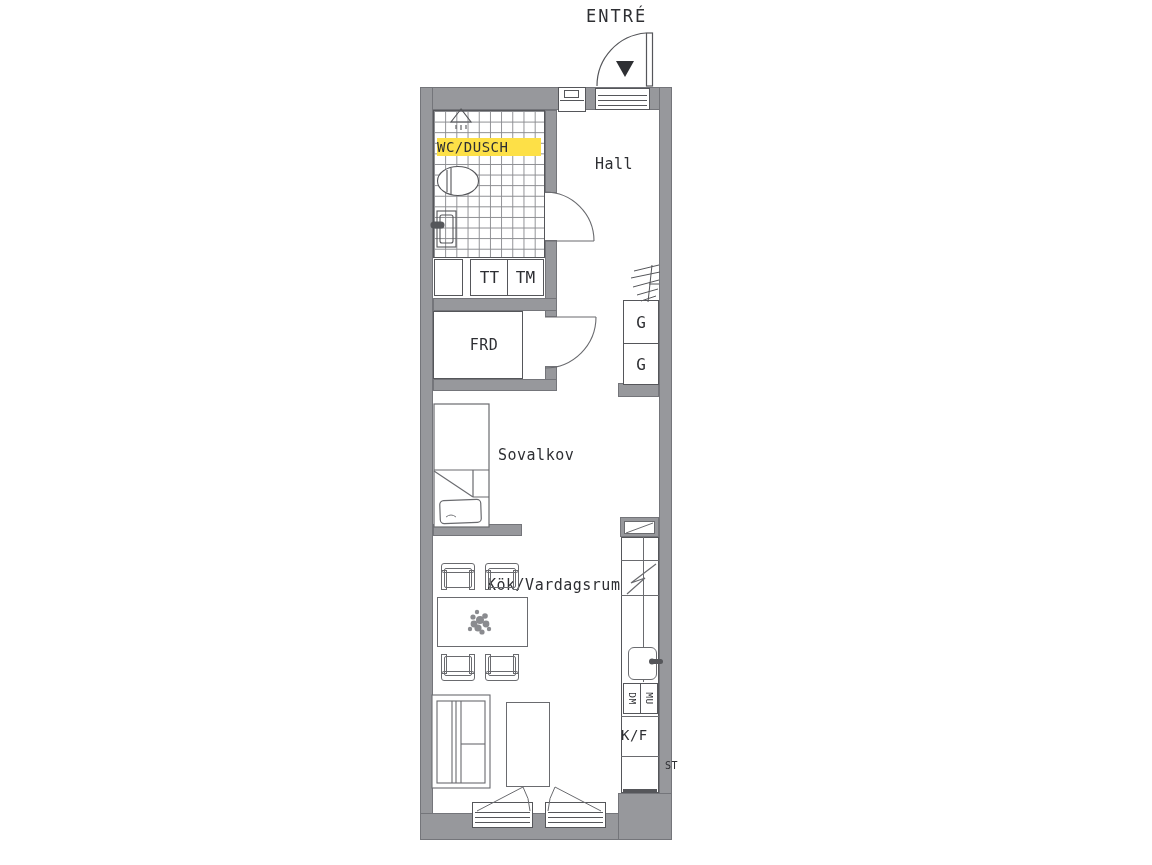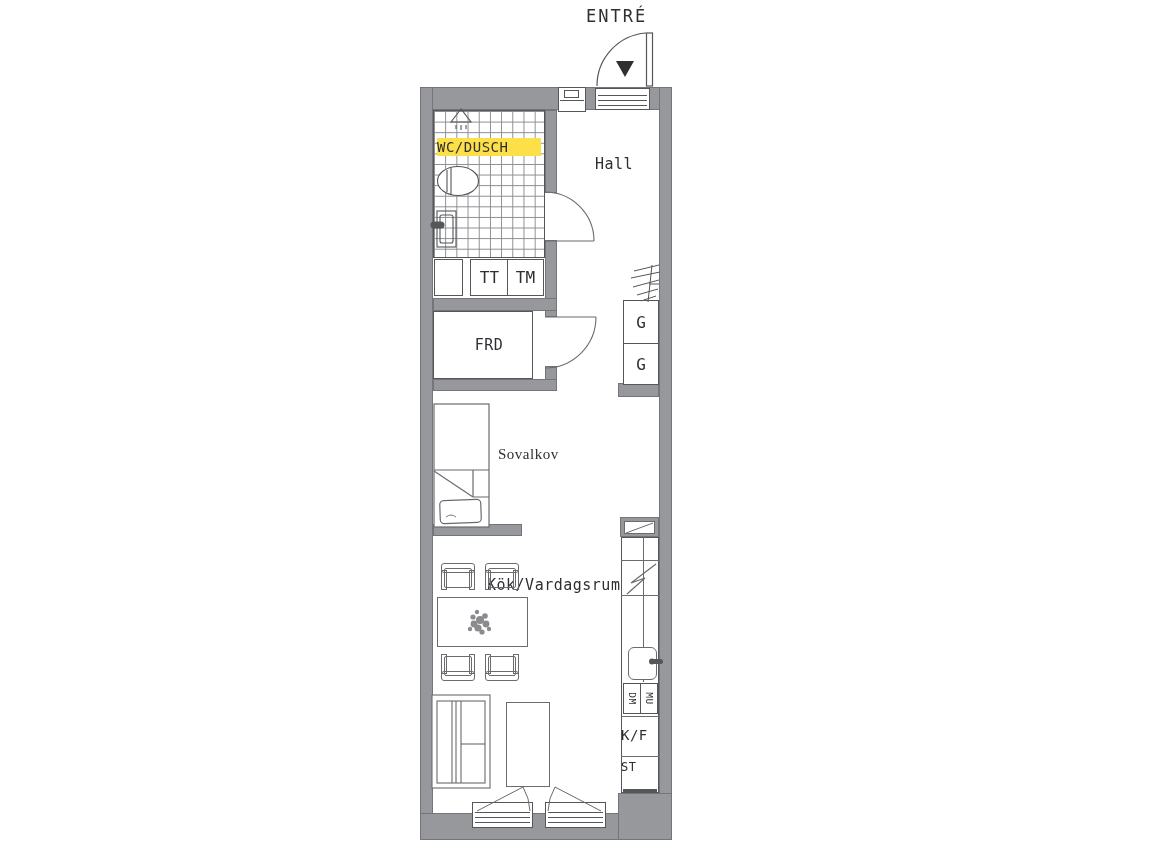--- a/index.html
+++ b/index.html
@@ -76,33 +76,33 @@
   <div class="label" style="left:437px;top:138px;width:104px;font-size:14px;background:#fde047;padding:1px 0;">WC/DUSCH</div>
 
   <div class="roombox" style="left:434px;top:259px;width:29px;height:37px;"></div>
   <div class="roombox" style="left:470px;top:259px;width:39px;height:37px;align-items:center;">
     <span>TT</span>
   </div>
   <div class="roombox" style="left:507px;top:259px;width:37px;height:37px;">
     <span>TM</span>
   </div>
 
-  <div class="roombox" style="left:433px;top:311px;width:100px;height:68px;padding-left:12px;">
+  <div class="roombox" style="left:433px;top:311px;width:90px;height:68px;padding-left:12px;">
     <span class="label" style="position:static;">FRD</span>
   </div>
 
   <div class="label" style="left:595px;top:155px;width:45px;">Hall</div>
   <div class="roombox" style="left:623px;top:300px;width:36px;height:44px;">
     <span>G</span>
   </div>
   <div class="roombox" style="left:623px;top:343px;width:36px;height:42px;">
     <span>G</span>
   </div>
 
-  <div class="label" style="left:498px;top:446px;width:72px;font-family:Liberation Serif, serif;">Sovalkov</div>
+  <div class="label" style="left:498px;top:446px;width:72px;">Sovalkov</div>
 
   <div class="label" style="left:487px;top:576px;width:132px;">Kök/Vardagsrum</div>
 
   <div class="chair" style="left:441px;top:563px;">
     <span class="back"></span>
       <span class="seat"></span>
       <span class="arm-l"></span>
       <span class="arm-r"></span>
     </div>
   <div class="chair" style="left:485px;top:563px;">
@@ -141,21 +141,21 @@
   <div class="whitebox" style="left:623px;top:683px;width:35px;height:31px;display:flex;">
     <div style="flex:1;border-right:1px solid #55565a;display:flex;align-items:center;justify-content:center;">
       <span class="rot90">DM</span>
     </div>
     <div style="flex:1;display:flex;align-items:center;justify-content:center;">
       <span class="rot90">MU</span>
     </div>
   </div>
 
   <div class="label" style="left:621px;top:727px;width:38px;font-size:14px;">K/F</div>
-  <div class="label" style="left:621px;top:760px;width:38px;font-size:12px;">ST</div>
+  <div class="label" style="left:621px;top:760px;width:38px;font-size:10px;padding-left:44px;">ST</div>
 
   <svg width="1152" height="865" viewBox="0 0 1152 865">
 
     <g fill="none" stroke="#55565a" stroke-width="1.2">
       <rect x="646.5" y="33" width="6" height="53" fill="#fff"></rect>
       <path d="M646,33 A53,53 0 0 0 597,86"></path>
     </g>
     <g>
       <path d="M616,61 L634,61 L625,77 Z" fill="#2e2f33"></path>
     </g>

